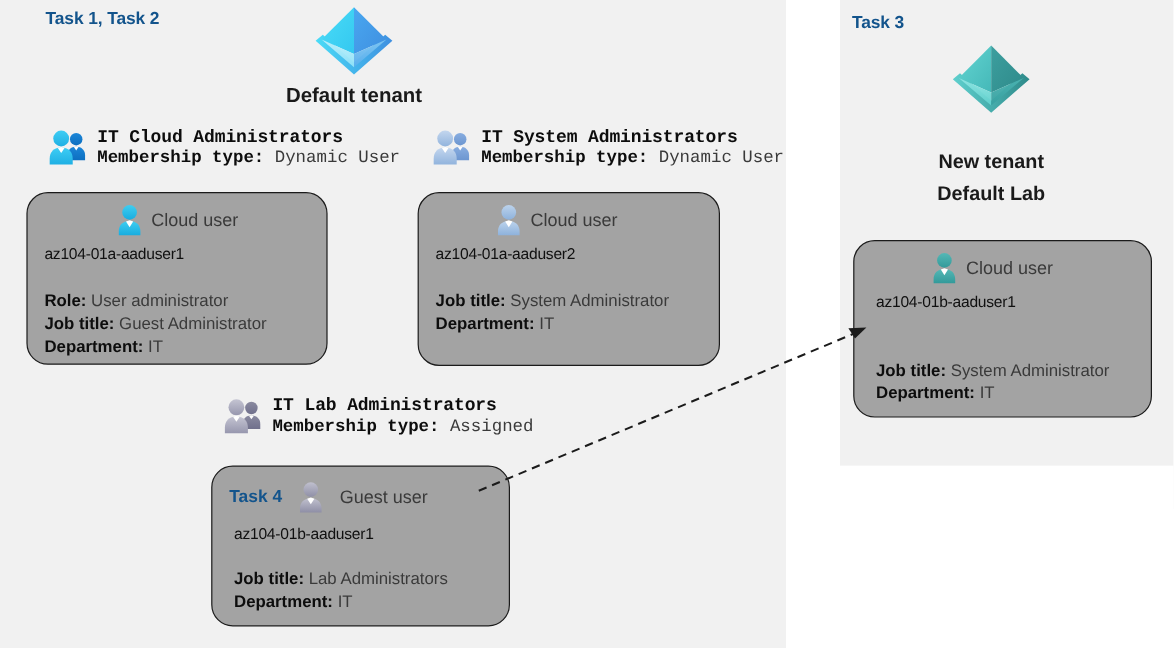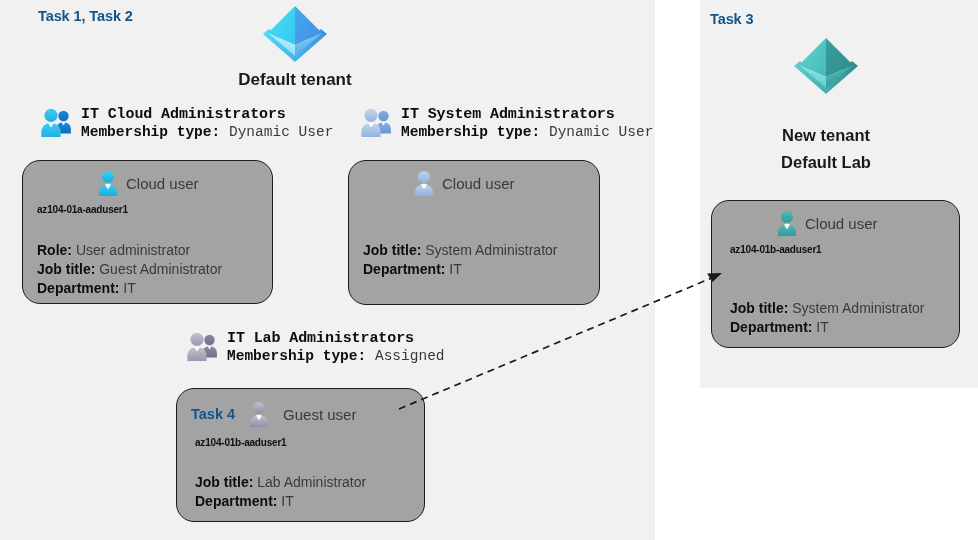--- a/index.html
+++ b/index.html
@@ -25,21 +25,21 @@
   
   .card{
     position:absolute;border:1.6px solid #1b1b1b;border-radius:18px;
     background:#a3a3a3;box-sizing:border-box;
   }
   .card-head{
     position:absolute;display:flex;align-items:center;gap:5px;
     white-space:nowrap;font-size:15px;color:#3a3a3a;
   }
   .card-username{
-    position:absolute;font-weight:bold;font-size:10px;color:#101010;
+    position:absolute;font-weight:normal;font-size:13px;color:#101010;
     white-space:nowrap;letter-spacing:-0.2px;
   }
   .card-attrs{position:absolute;font-size:14px;line-height:19px;white-space:nowrap;}
   .card-attrs .k{font-weight:bold;color:#0d0d0d;}
   .card-attrs .v{color:#3a3a3a;}
   .card-attrs .row{white-space:nowrap;}
 
   
   .group{position:absolute;display:flex;align-items:flex-start;gap:7px;}
   .group-text{display:flex;flex-direction:column;gap:1px;font-family:Liberation Mono, monospace;}
@@ -266,20 +266,21 @@
               <stop offset="1" stop-color="#8eb2dc"></stop>
         </linearGradient>
           </defs>
         <circle cx="13" cy="8" r="6.1" fill="url(#u2)"></circle>
         <path d="M13 15.2c-5.6 0-9 3.5-9 8.6V27h18v-3.2c0-5.1-3.4-8.6-9-8.6z" fill="url(#u2)"></path>
         <path d="M10 15.6 L13 20.3 L16 15.6 L13 14.6 Z" fill="#ffffff"></path>
       </svg>
     </span>
     <span>Cloud user</span>
   </div>
+  <div class="card-username" style="left:14px;top:43px;">az104-01a-aaduser2</div>
   <div class="card-attrs" style="left:14px;top:80px;">
     <div class="row">
       <span class="k">Job title:</span>
       <span class="v">System Administrator</span>
     </div>
     <div class="row">
       <span class="k">Department:</span>
       <span class="v">IT</span>
     </div>
   </div>
@@ -300,21 +301,21 @@
         <path d="M13 15.2c-5.6 0-9 3.5-9 8.6V27h18v-3.2c0-5.1-3.4-8.6-9-8.6z" fill="url(#u3)"></path>
         <path d="M10 15.6 L13 20.3 L16 15.6 L13 14.6 Z" fill="#ffffff"></path>
       </svg>
     </span>
     <span style="margin-left:6px;">Guest user</span>
   </div>
   <div class="card-username" style="left:18px;top:48px;">az104-01b-aaduser1</div>
   <div class="card-attrs" style="left:18px;top:84px;">
     <div class="row">
       <span class="k">Job title:</span>
-      <span class="v">Lab Administrator</span>
+      <span class="v">Lab Administrators</span>
     </div>
     <div class="row">
       <span class="k">Department:</span>
       <span class="v">IT</span>
     </div>
   </div>
 </div>
 
 <div class="card" style="left:711px;top:200px;width:249px;height:148px;">
   <div class="card-head" style="left:62px;top:8px;">

